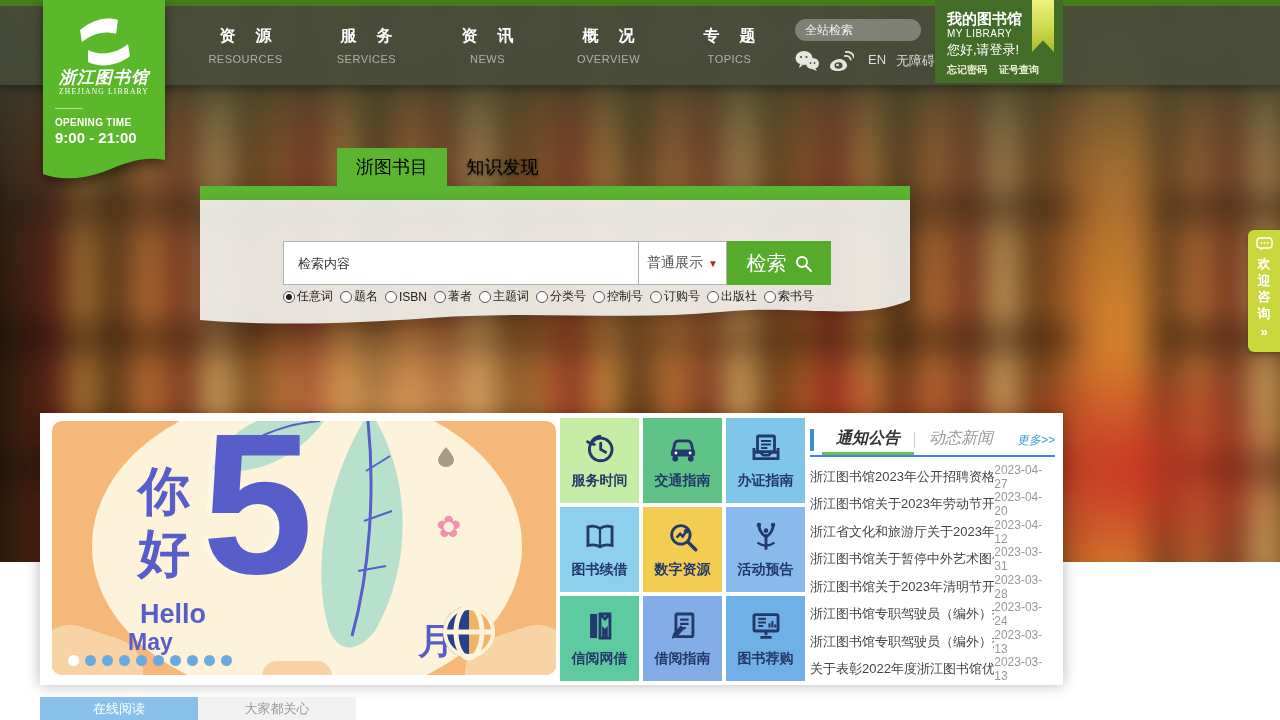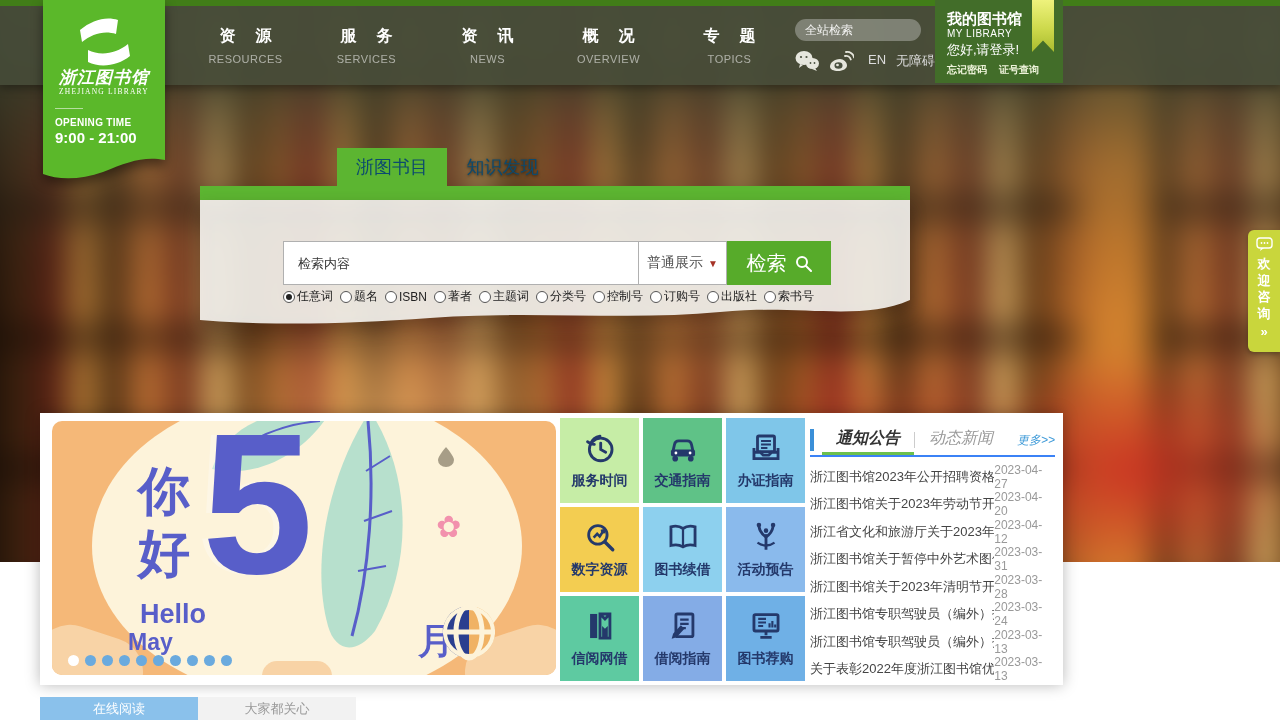--- a/index.html
+++ b/index.html
@@ -56,21 +56,21 @@
   .logo .bookicon{position:absolute;left:29px;top:16px;}
   .logo .zh{position:absolute;left:0;top:66px;width:122px;text-align:center;color:#fff;
             font-size:17px;font-weight:bold;font-style:italic;letter-spacing:1px;}
   .logo .en{position:absolute;left:0;top:87px;width:122px;text-align:center;color:#fff;
             font-size:7.5px;letter-spacing:1.2px;font-family:"Liberation Serif",serif;}
   .logo .div{position:absolute;left:12px;top:108px;width:28px;height:1px;background:rgba(255,255,255,0.55);}
   .logo .ot1{position:absolute;left:12px;top:117px;color:#fff;font-size:10px;font-weight:bold;letter-spacing:0.3px;}
   .logo .ot2{position:absolute;left:12px;top:129px;color:#fff;font-size:15px;font-weight:bold;}
 
   
-  .htab{position:absolute;top:148px;height:38px;line-height:38px;color:#0c4a6e;font-size:18px;
+  .htab{position:absolute;top:148px;height:38px;line-height:38px;color:#000000;font-size:18px;
         text-align:center;cursor:pointer;text-shadow:0 1px 3px rgba(0,0,0,0.6);z-index:3;}
   .htab.active{left:337px;width:110px;background:#5cb531;text-shadow:none;}
   .htab.t2{left:455px;width:95px;}
   .htab.t3{left:560px;width:115px;}
   .hero-bar{position:absolute;left:200px;top:186px;width:710px;height:14px;background:#5cb531;z-index:3;}
 
   .search-panel{position:absolute;left:200px;top:200px;width:710px;height:133px;z-index:3;
                 filter:drop-shadow(0 8px 8px rgba(40,20,10,0.45));}
   .search-panel svg.shape{position:absolute;left:0;top:0;}
   .s-input{position:absolute;left:83px;top:41px;width:355px;height:44px;box-sizing:border-box;
@@ -384,35 +384,35 @@
         <div class="tlabel">交通指南</div>
       </div>
       <div class="tile" style="background: rgb(127, 198, 233);">
         <svg width="34" height="34" viewBox="0 0 24 24">
           <rect x="6" y="3.5" width="12" height="11" rx="1" fill="none" stroke="#24396b" stroke-width="2"></rect>
           <path d="M8.5 7 H15.5 M8.5 9.5 H15.5 M8.5 12 H13" stroke="#24396b" stroke-width="1.4"></path>
           <path d="M3.5 12 V19.5 H20.5 V12 M3.5 15 H8 L10 17 H14 L16 15 H20.5" fill="none" stroke="#24396b" stroke-width="2"></path>
         </svg>
         <div class="tlabel">办证指南</div>
       </div>
+      <div class="tile" style="background: rgb(141, 208, 238);">
+        <svg width="34" height="34" viewBox="0 0 24 24">
+          <path d="M12 6 C9.5 4.2 6.5 4 3.5 4.8 V18 C6.5 17.2 9.5 17.4 12 19 C14.5 17.4 17.5 17.2 20.5 18 V4.8 C17.5 4 14.5 4.2 12 6 Z" fill="none" stroke="#24396b" stroke-width="2"></path>
+          <line x1="12" y1="6.5" x2="12" y2="18.5" stroke="#24396b" stroke-width="1.6"></line>
+        </svg>
+        <div class="tlabel">图书续借</div>
+      </div>
       <div class="tile" style="background: rgb(243, 205, 81);">
         <svg width="34" height="34" viewBox="0 0 24 24">
           <circle cx="10.5" cy="10.5" r="6.5" fill="none" stroke="#24396b" stroke-width="2"></circle>
           <line x1="15.5" y1="15.5" x2="21" y2="21" stroke="#24396b" stroke-width="2.4" stroke-linecap="round"></line>
           <path d="M7.5 12.5 L10 9.8 L11.8 11.6 L14.5 7.5" fill="none" stroke="#24396b" stroke-width="1.8"></path>
           <path d="M14.8 7.2 L15 9.5 M14.8 7.2 L12.6 7.6" stroke="#24396b" stroke-width="1.6"></path>
         </svg>
         <div class="tlabel">数字资源</div>
-      </div>
-      <div class="tile" style="background: rgb(141, 208, 238);">
-        <svg width="34" height="34" viewBox="0 0 24 24">
-          <path d="M12 6 C9.5 4.2 6.5 4 3.5 4.8 V18 C6.5 17.2 9.5 17.4 12 19 C14.5 17.4 17.5 17.2 20.5 18 V4.8 C17.5 4 14.5 4.2 12 6 Z" fill="none" stroke="#24396b" stroke-width="2"></path>
-          <line x1="12" y1="6.5" x2="12" y2="18.5" stroke="#24396b" stroke-width="1.6"></line>
-        </svg>
-        <div class="tlabel">图书续借</div>
       </div>
       <div class="tile" style="background: rgb(138, 186, 236);">
         <svg width="34" height="34" viewBox="0 0 24 24">
           <path d="M12 21 V10" stroke="#24396b" stroke-width="2"></path>
           <path d="M12 12 C9 10 7.5 8 7 4.5 M12 12 C15 10 16.5 8 17 4.5" fill="none" stroke="#24396b" stroke-width="2"></path>
           <circle cx="7" cy="3.6" r="1.6" fill="#24396b"></circle>
             <circle cx="17" cy="3.6" r="1.6" fill="#24396b"></circle>
           <circle cx="12" cy="7.5" r="1.6" fill="#24396b"></circle>
           <path d="M6 16 C8 17.5 10 18 12 18 C14 18 16 17.5 18 16" fill="none" stroke="#24396b" stroke-width="1.6"></path>
         </svg>

